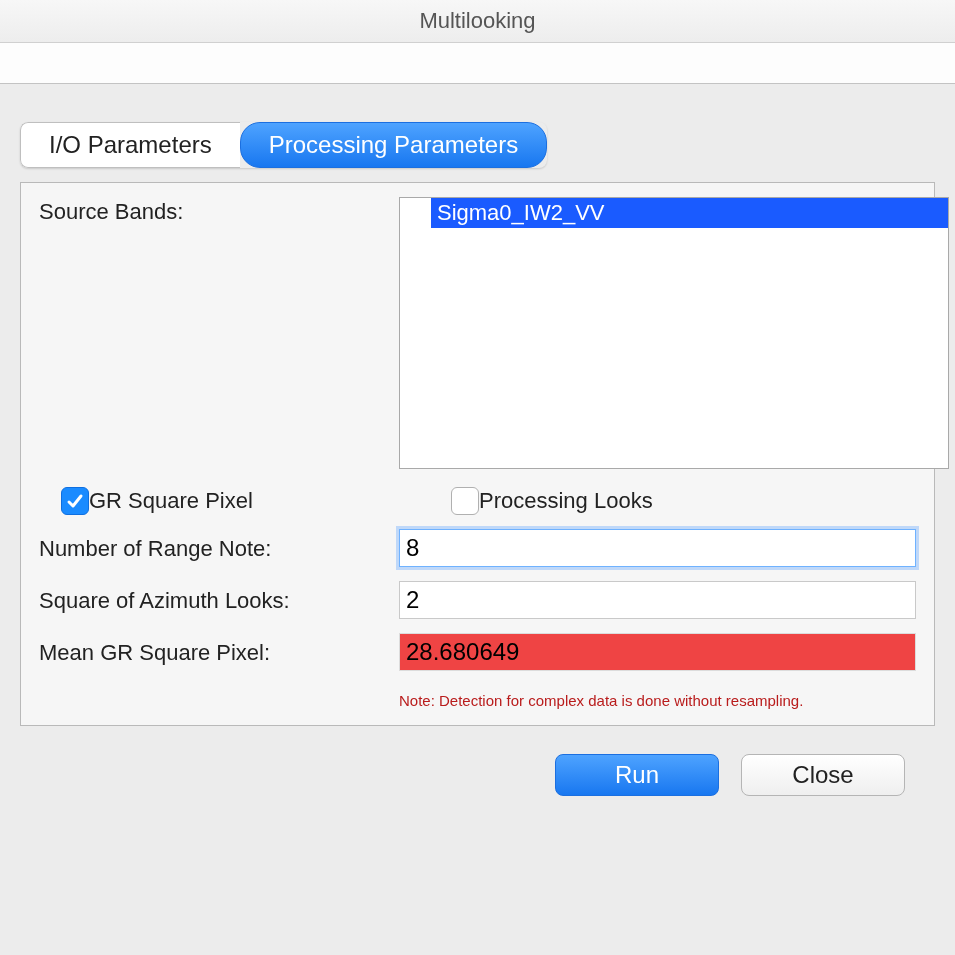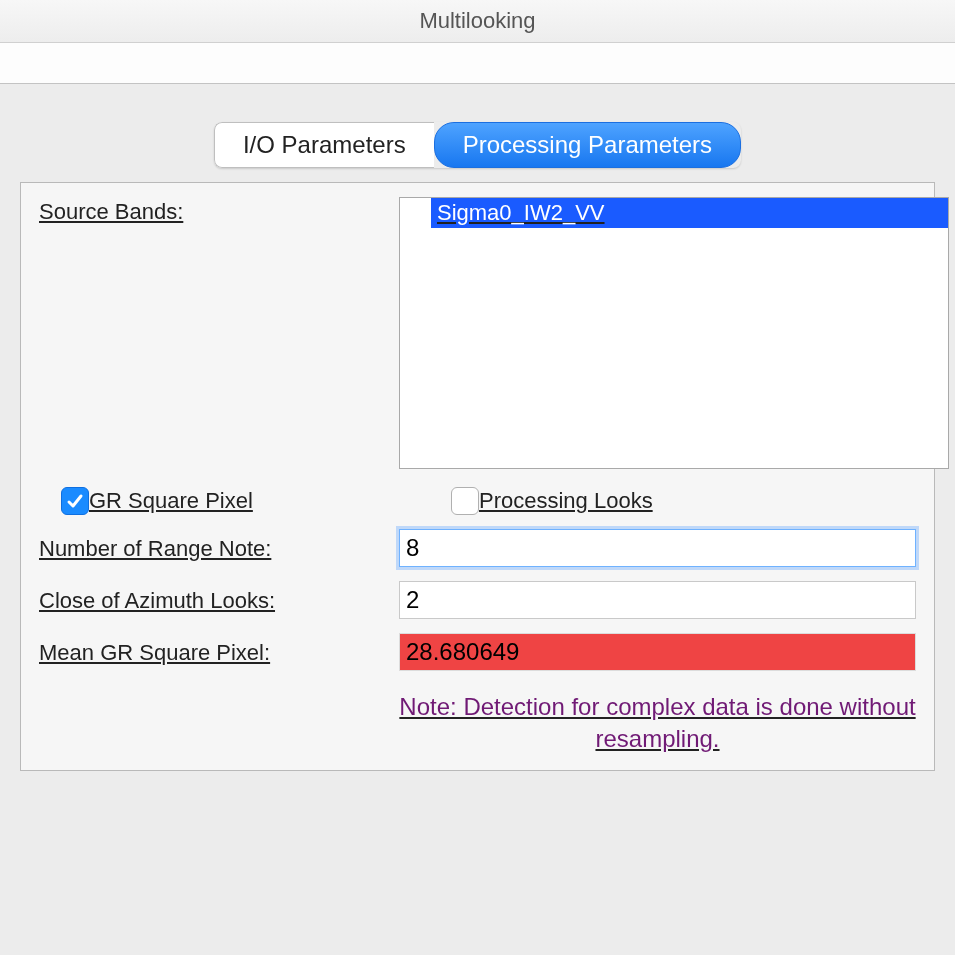--- a/index.html
+++ b/index.html
@@ -25,21 +25,20 @@
   .toolbar-strip {
     height: 40px;
     background: #fdfdfd;
     border-bottom: 1px solid #c3c3c3;
   }
   .body-area {
     padding: 18px 20px 10px 20px;
   }
   .tabs {
     display: flex;
-    justify-content: center;
     margin-top: 20px;
   }
   .tabgroup {
     display: flex;
     border-radius: 8px;
     overflow: hidden;
     box-shadow: 0 1px 2px rgba(0,0,0,0.15);
   }
   .tab {
     padding: 8px 28px;
@@ -61,21 +60,20 @@
   .tab.active {
     background: linear-gradient(#4ea3ff, #1877f0);
     color: #fff;
     border-color: #1b6fe0;
   }
   .panel {
     margin-top: 14px;
     border: 1px solid #b9b9b9;
     background: #f6f6f6;
     padding: 14px 18px 10px 18px;
-    text-decoration: underline;
   }
   .row {
     display: flex;
     align-items: flex-start;
     margin-bottom: 14px;
   }
   .label-col {
     width: 360px;
     padding-top: 2px;
   }
@@ -138,24 +136,23 @@
     border-color: #6fb2ff;
     box-shadow: 0 0 0 3px rgba(90,160,255,0.35);
     outline: none;
   }
   .textinput.readonly {
     background: #ef4444;
     border-color: #dcdcdc;
   }
   .note {
     margin-top: 6px;
-    font-size: 24px;
-    color: #701a75;
+    font-size: 15px;
+    color: #b91c1c;
     line-height: 1.35;
-    text-align: center;
   }
   .footer {
     display: flex;
     justify-content: flex-end;
     gap: 22px;
     padding: 28px 30px 0 0;
   }
   .btn {
     min-width: 110px;
     padding: 6px 26px;
@@ -216,21 +213,21 @@
     </div>
 
     <div class="row" style="align-items:center;">
       <div class="label-col">Number of Range Note:</div>
       <div class="field-col">
         <input class="textinput focused" type="text" value="8" style="">
       </div>
     </div>
 
     <div class="row" style="align-items:center;">
-      <div class="label-col">Close of Azimuth Looks:</div>
+      <div class="label-col">Square of Azimuth Looks:</div>
       <div class="field-col">
         <input class="textinput" type="text" value="2" style="">
       </div>
     </div>
 
     <div class="row" style="align-items:center;">
       <div class="label-col">Mean GR Square Pixel:</div>
       <div class="field-col">
         <input class="textinput readonly" type="text" readonly="" value="28.680649" style="">
       </div>
@@ -238,14 +235,18 @@
 
     <div class="row" style="margin-bottom:4px;">
       <div class="label-col"></div>
       <div class="field-col">
         <div class="note">Note: Detection for complex data is done without resampling.</div>
       </div>
     </div>
 
   </div>
 
+  <div class="footer">
+    <div class="btn primary">Run</div>
+    <div class="btn">Close</div>
+  </div>
 
 </div>
 
 </body></html>

